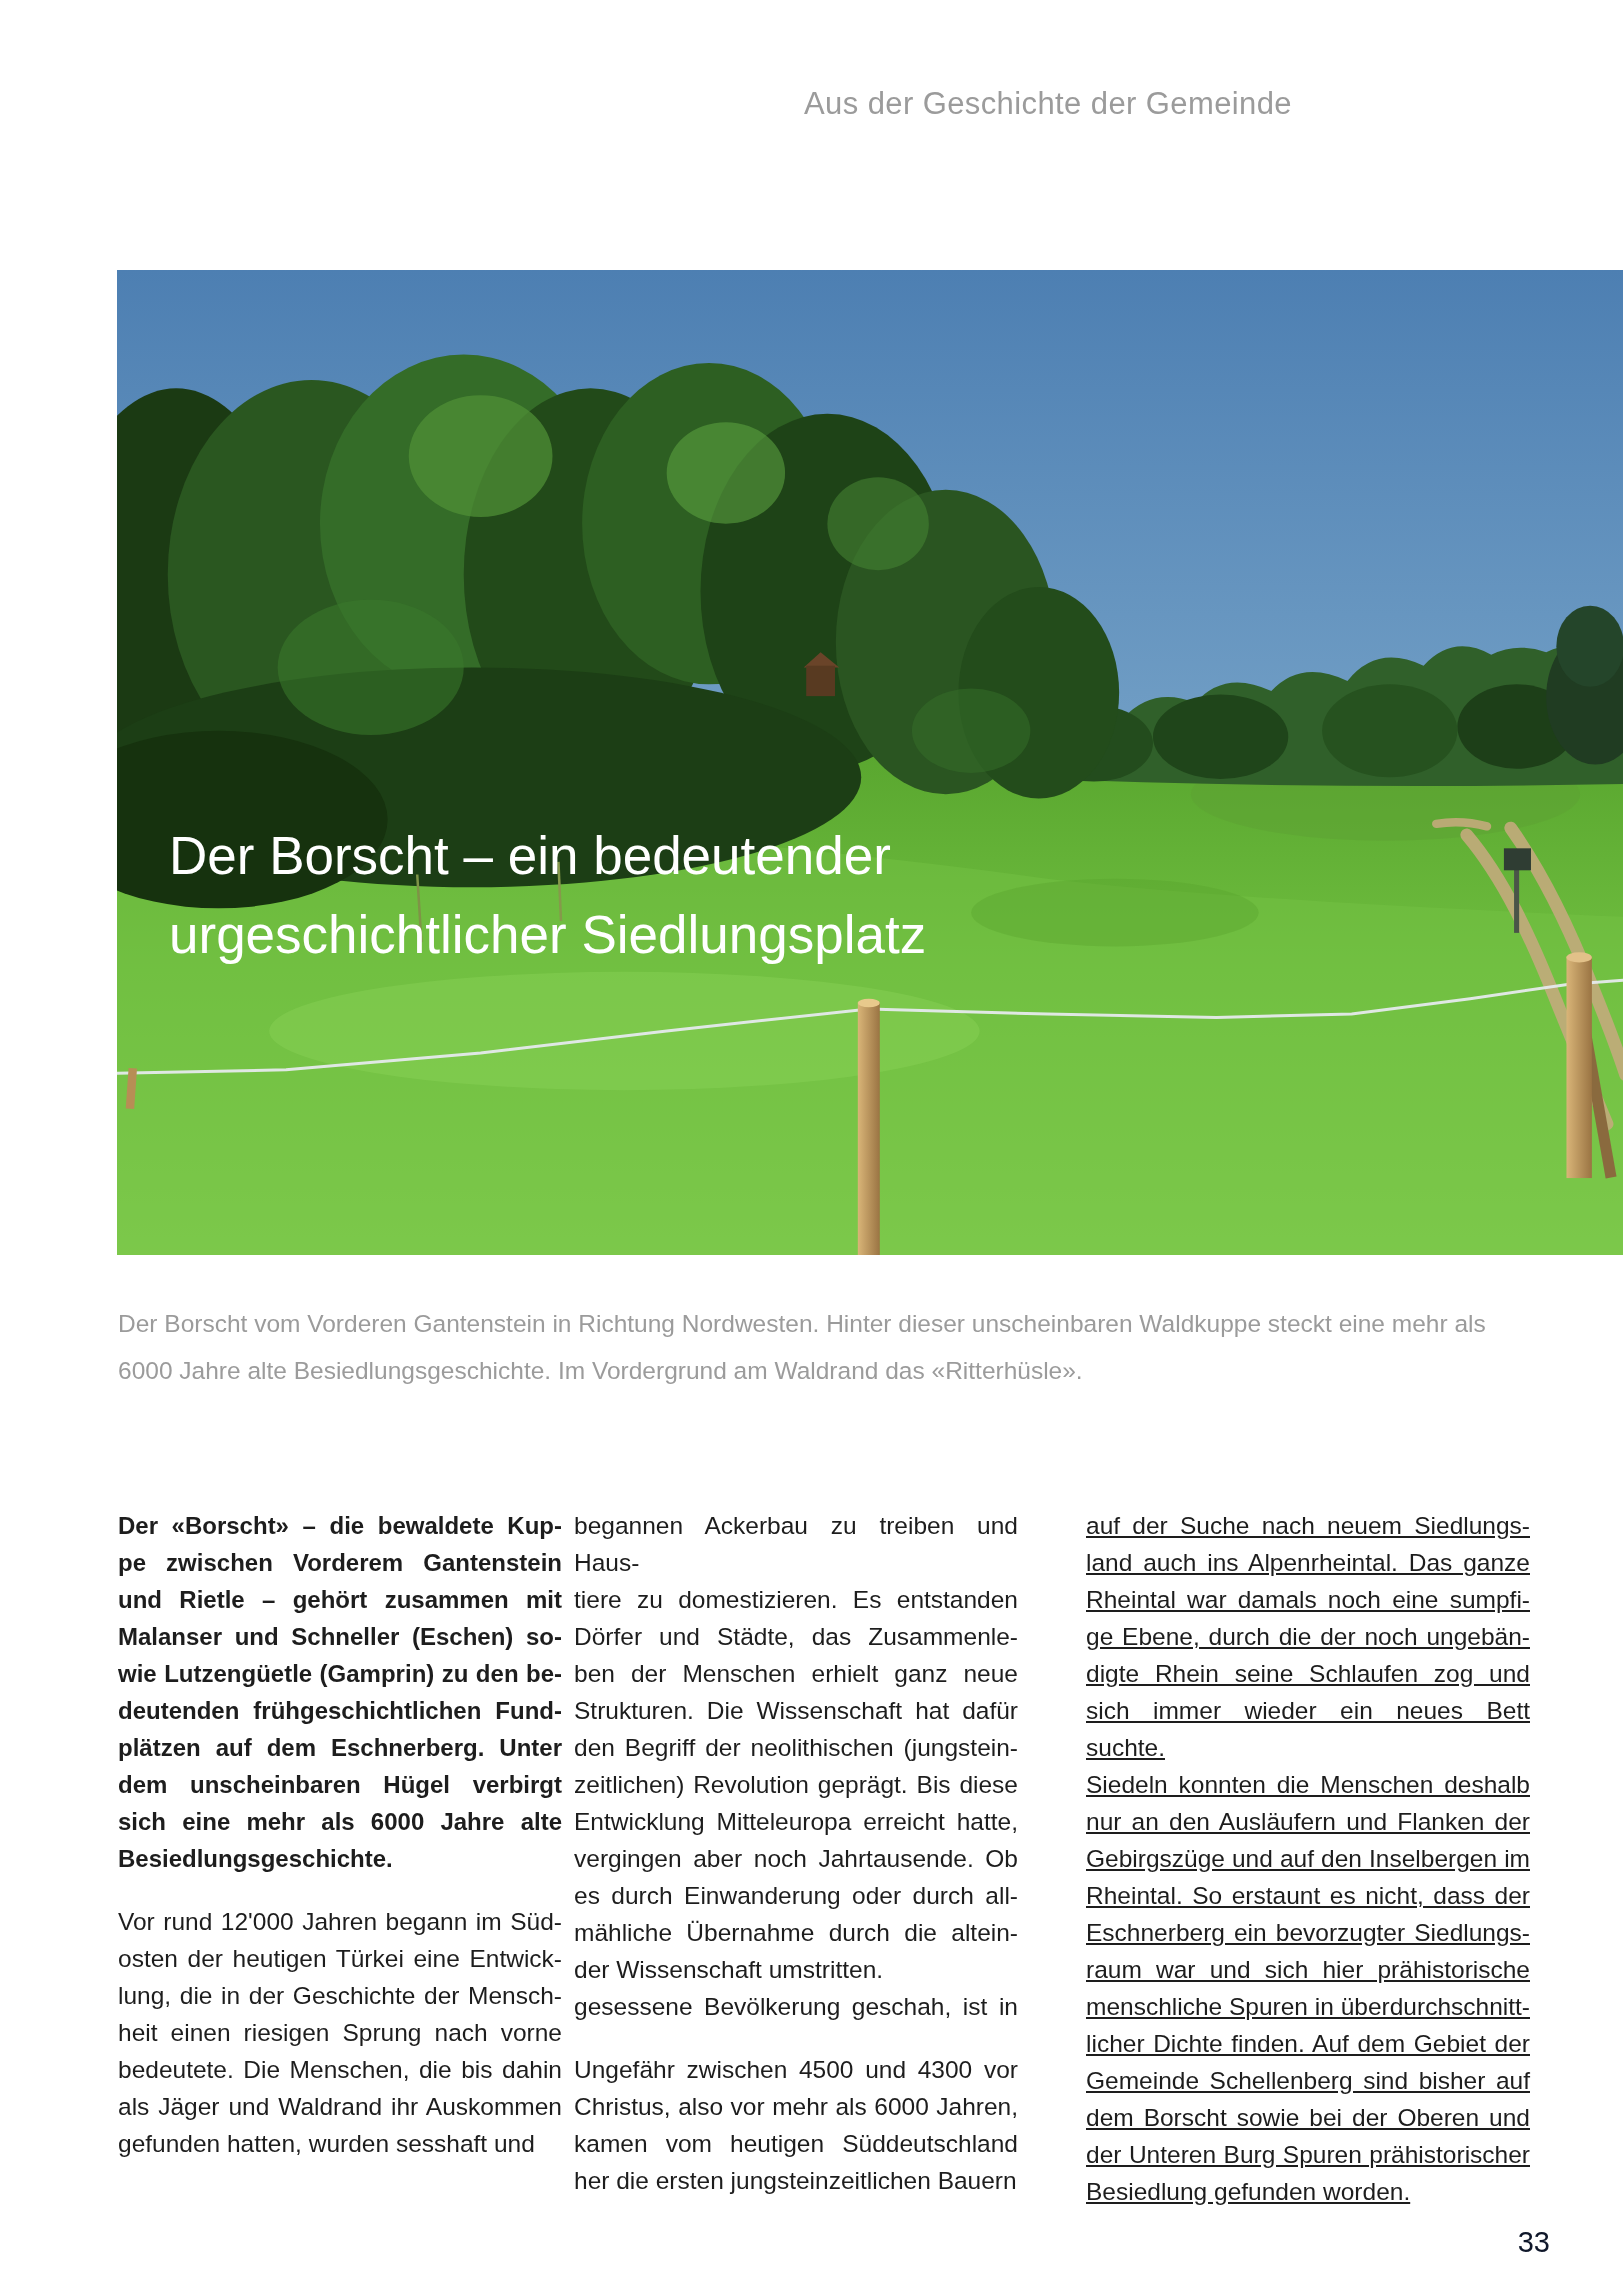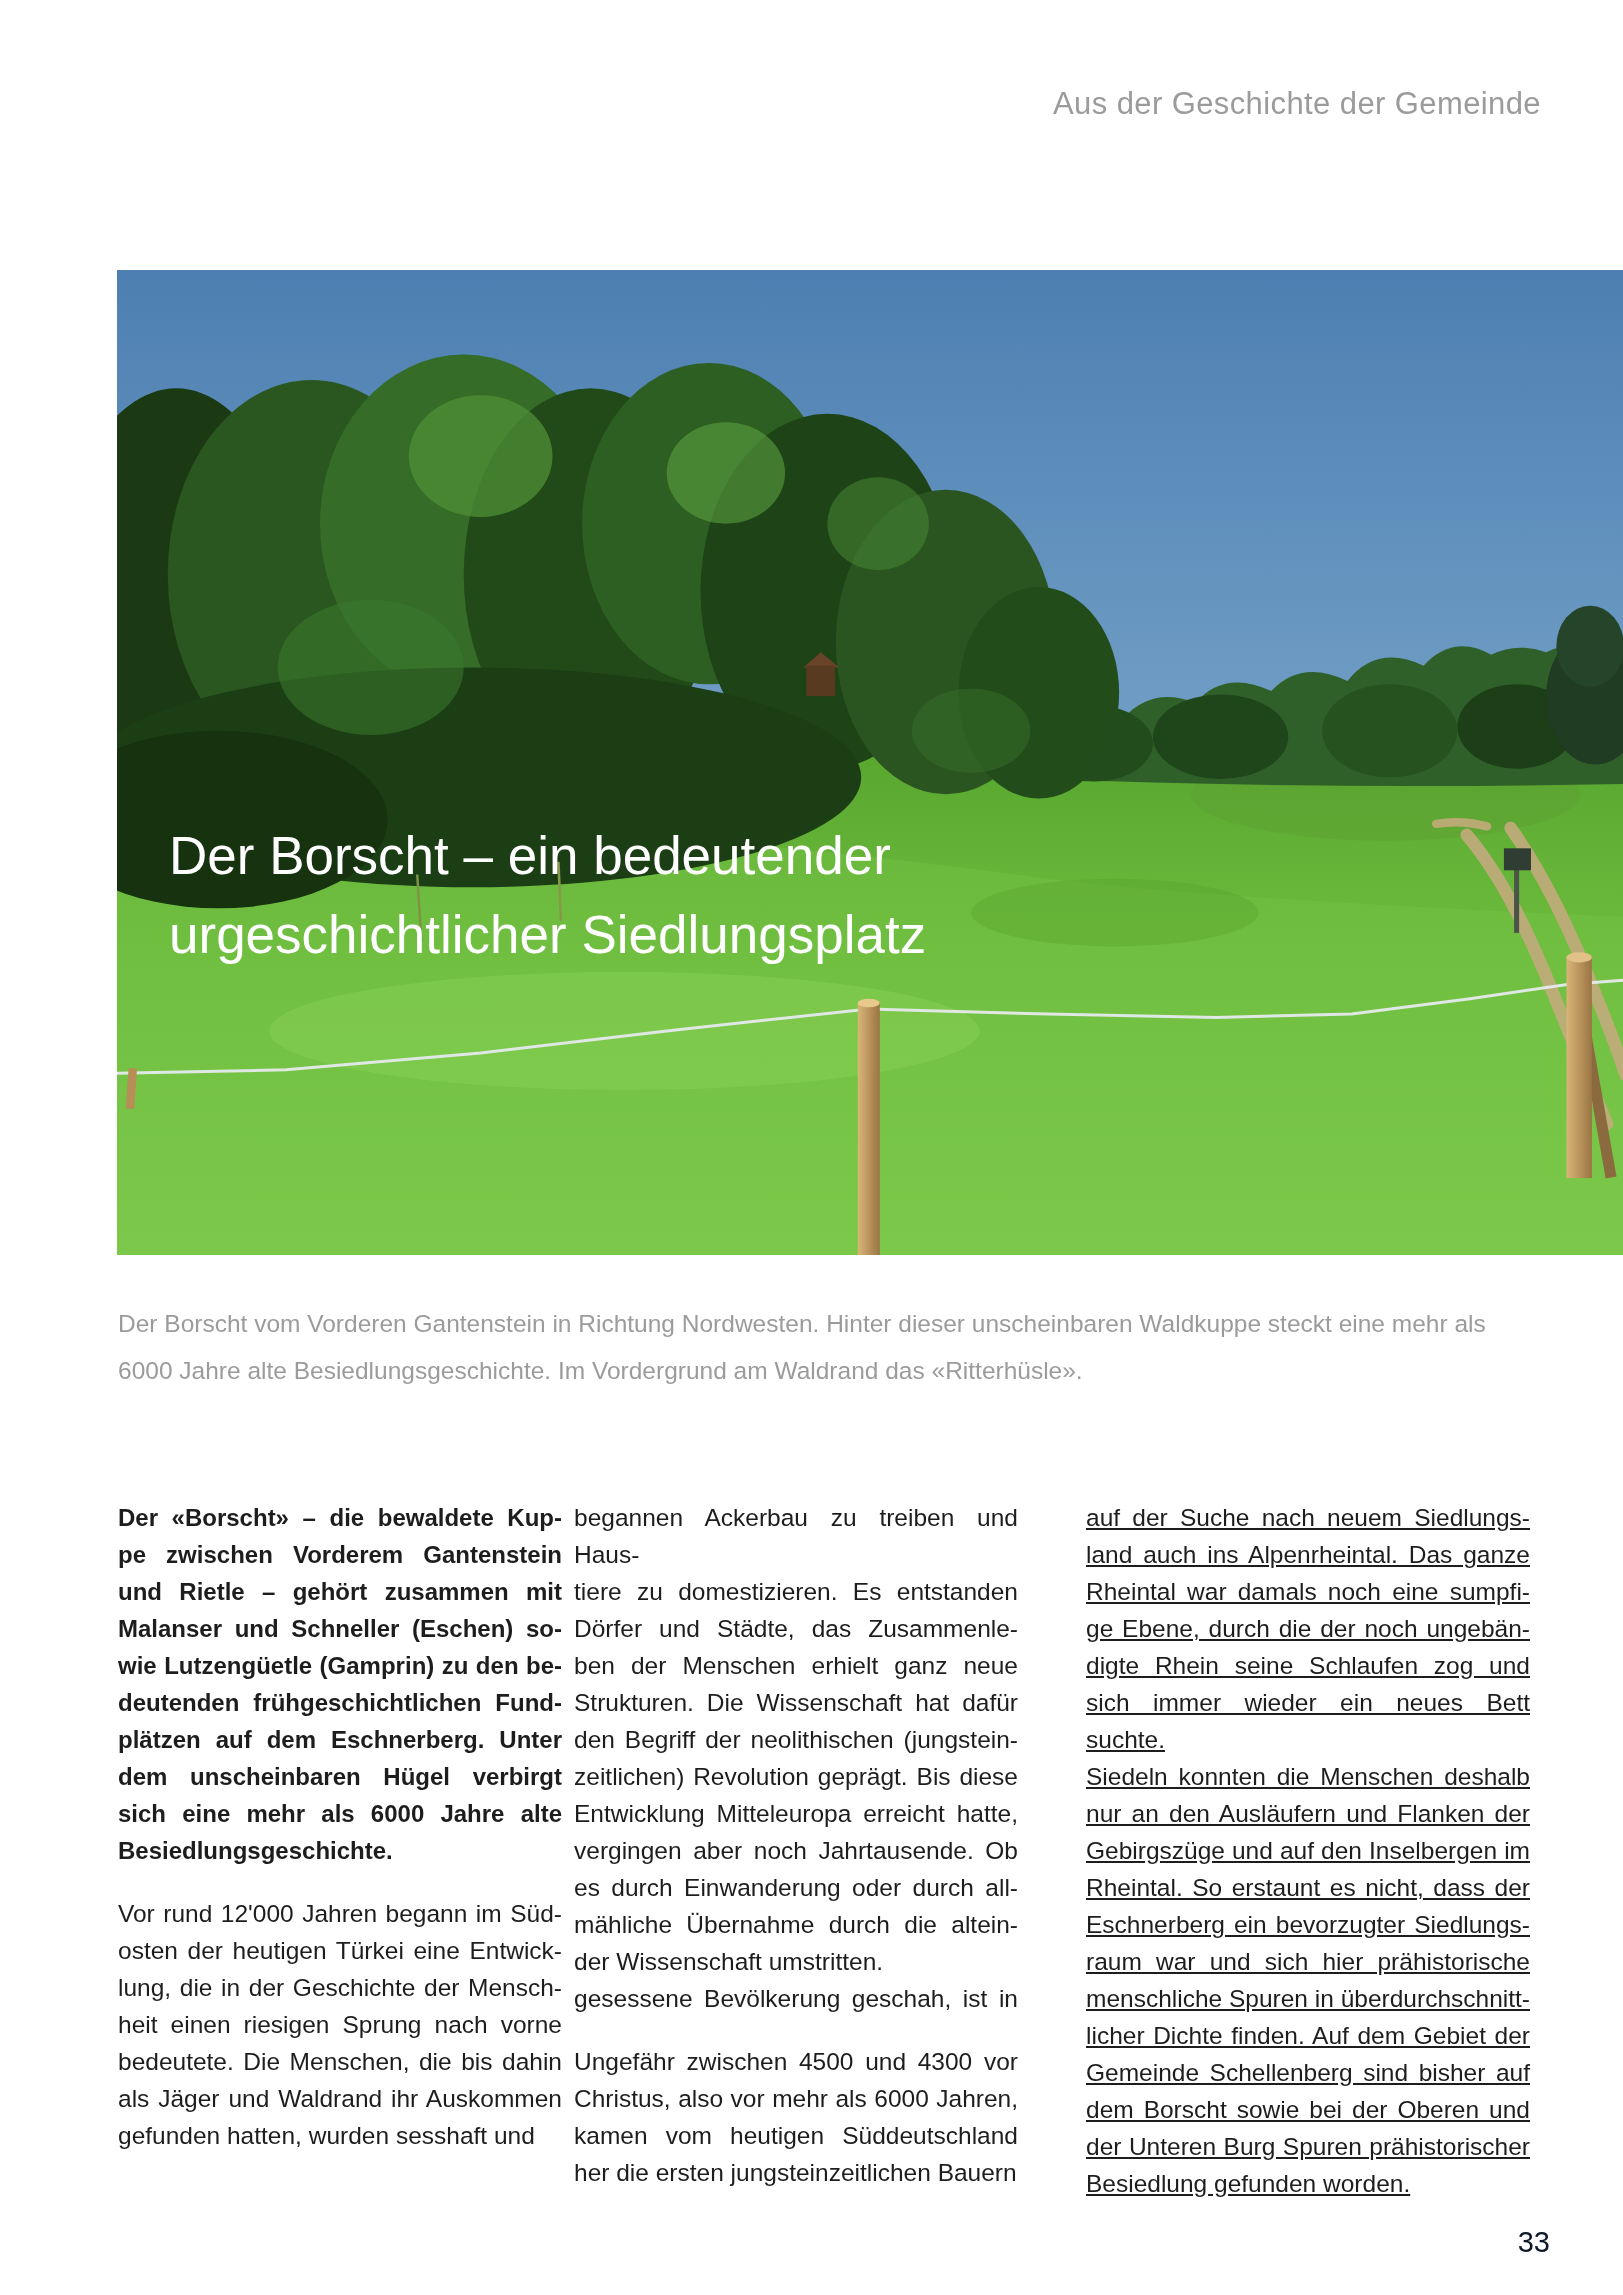--- a/index.html
+++ b/index.html
@@ -1,39 +1,39 @@
 <!DOCTYPE html>
 <html style="font-size:13.5px"><head>
 <meta charset="utf-8">
 <style>
   html,body { margin:0; padding:0; background:#e8e8e8; }
   .page {
     position:relative; width:1623px; height:2295px; background:#ffffff;
     font-family:"Liberation Sans","DejaVu Sans",sans-serif; overflow:hidden;
   }
   .running-head {
-    position:absolute; top:86px; right:82px; width:761px;
-    text-align:right; font-size:31px; color:#9b9b9b; letter-spacing:0.4px;
+    position:absolute; top:86px; right:58px; width:761px;
+    text-align:left; font-size:31px; color:#9b9b9b; letter-spacing:0.4px;
   }
   .hero {
     position:absolute; left:117px; top:270px; width:1507px; height:985px; overflow:hidden;
   }
   .hero svg { position:absolute; left:0; top:0; width:100%; height:100%; display:block; }
   .hero-title {
     position:absolute; left:52px; top:546px; color:#ffffff;
     font-size:53px; line-height:79px; font-weight:400; letter-spacing:0px; white-space:nowrap;
   }
   .caption {
     position:absolute; left:118px; top:1300px; width:1437px;
     font-size:24.5px; line-height:47px; color:#9b9b9b;
   }
   .columns { position:absolute; left:118px; top:1491px; width:1416px; height:702px; }
   .col { position:absolute; top:0; width:444px; color:#1d1d1d; font-size:24.5px; line-height:37px; }
   .col-1 { left:0; } .col-2 { left:456px; } .col-3 { left:968px;text-decoration:underline; }
-  .para { margin:8px 0 26px 0; }
+  .para { margin:16px 0 26px 0; }
   .para.bold { font-weight:700; font-size:24px; }
   .tline { white-space:nowrap; }
   .tline.just { white-space:normal; text-align:justify; text-align-last:justify; }
   .page-number {
     position:absolute; top:2226px; right:73px; font-size:29px; color:#0f172a;
   }
 </style>
 </head>
 <body>
 

